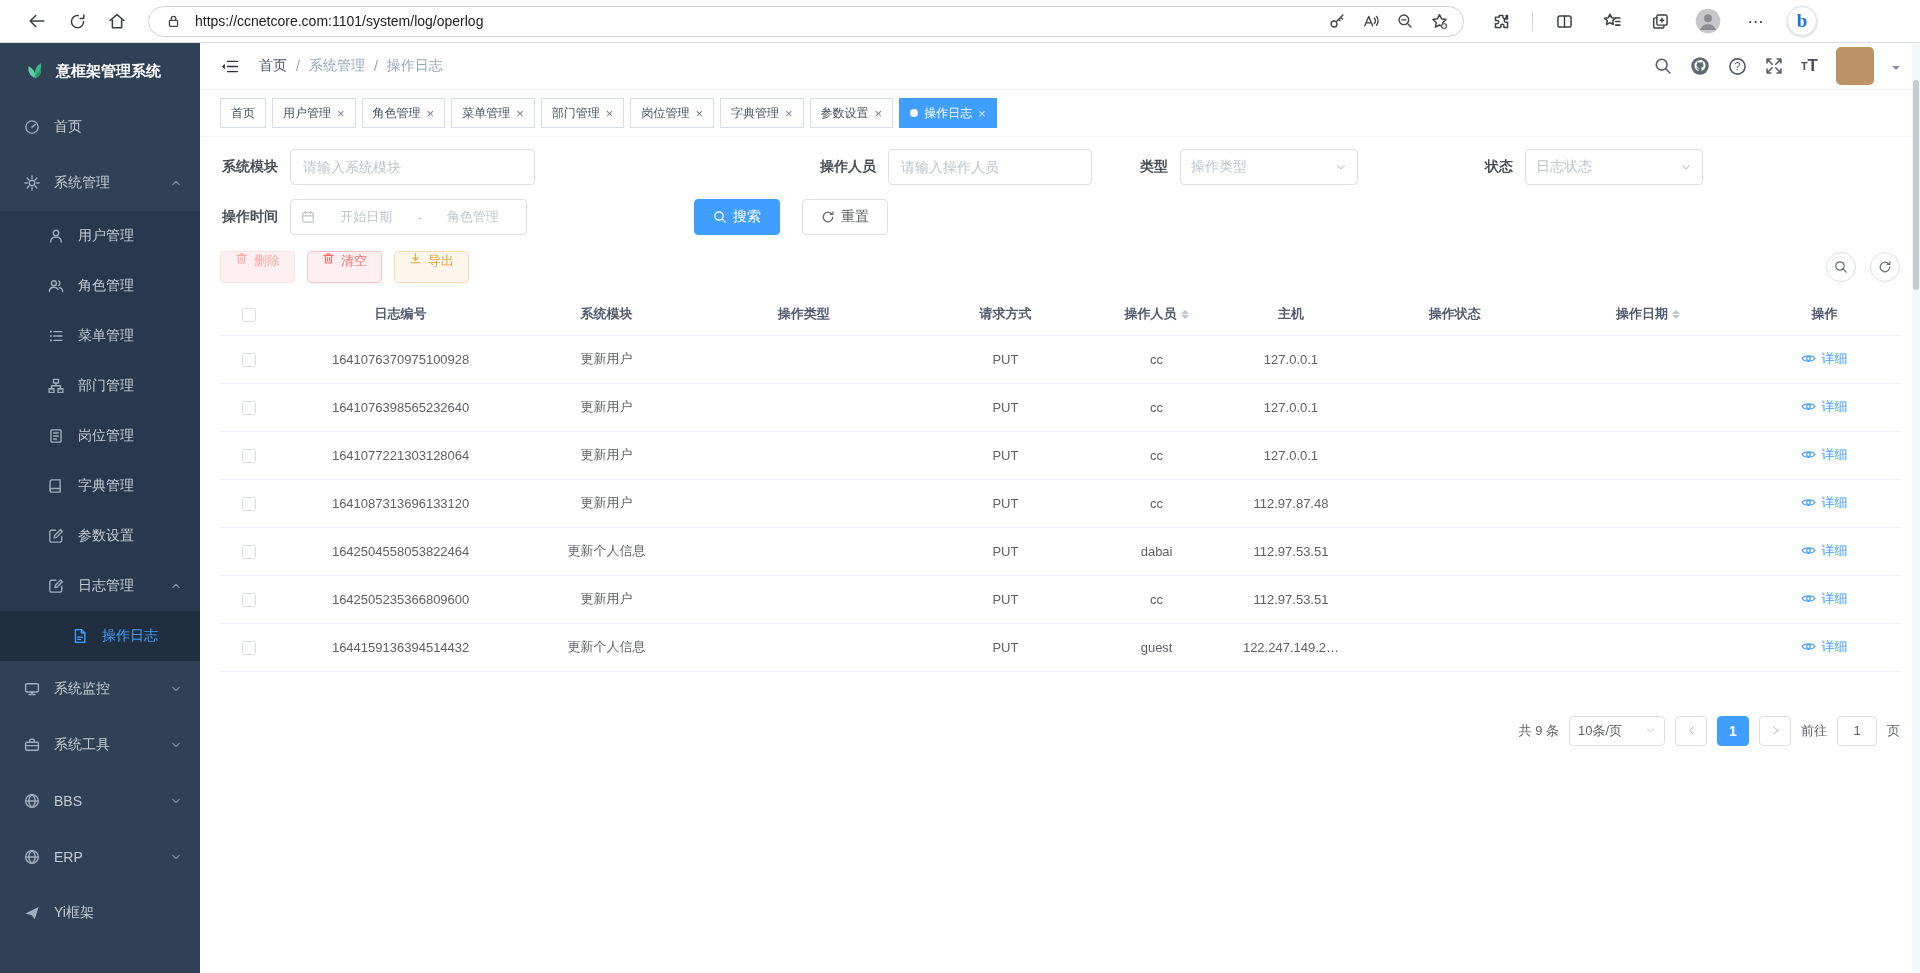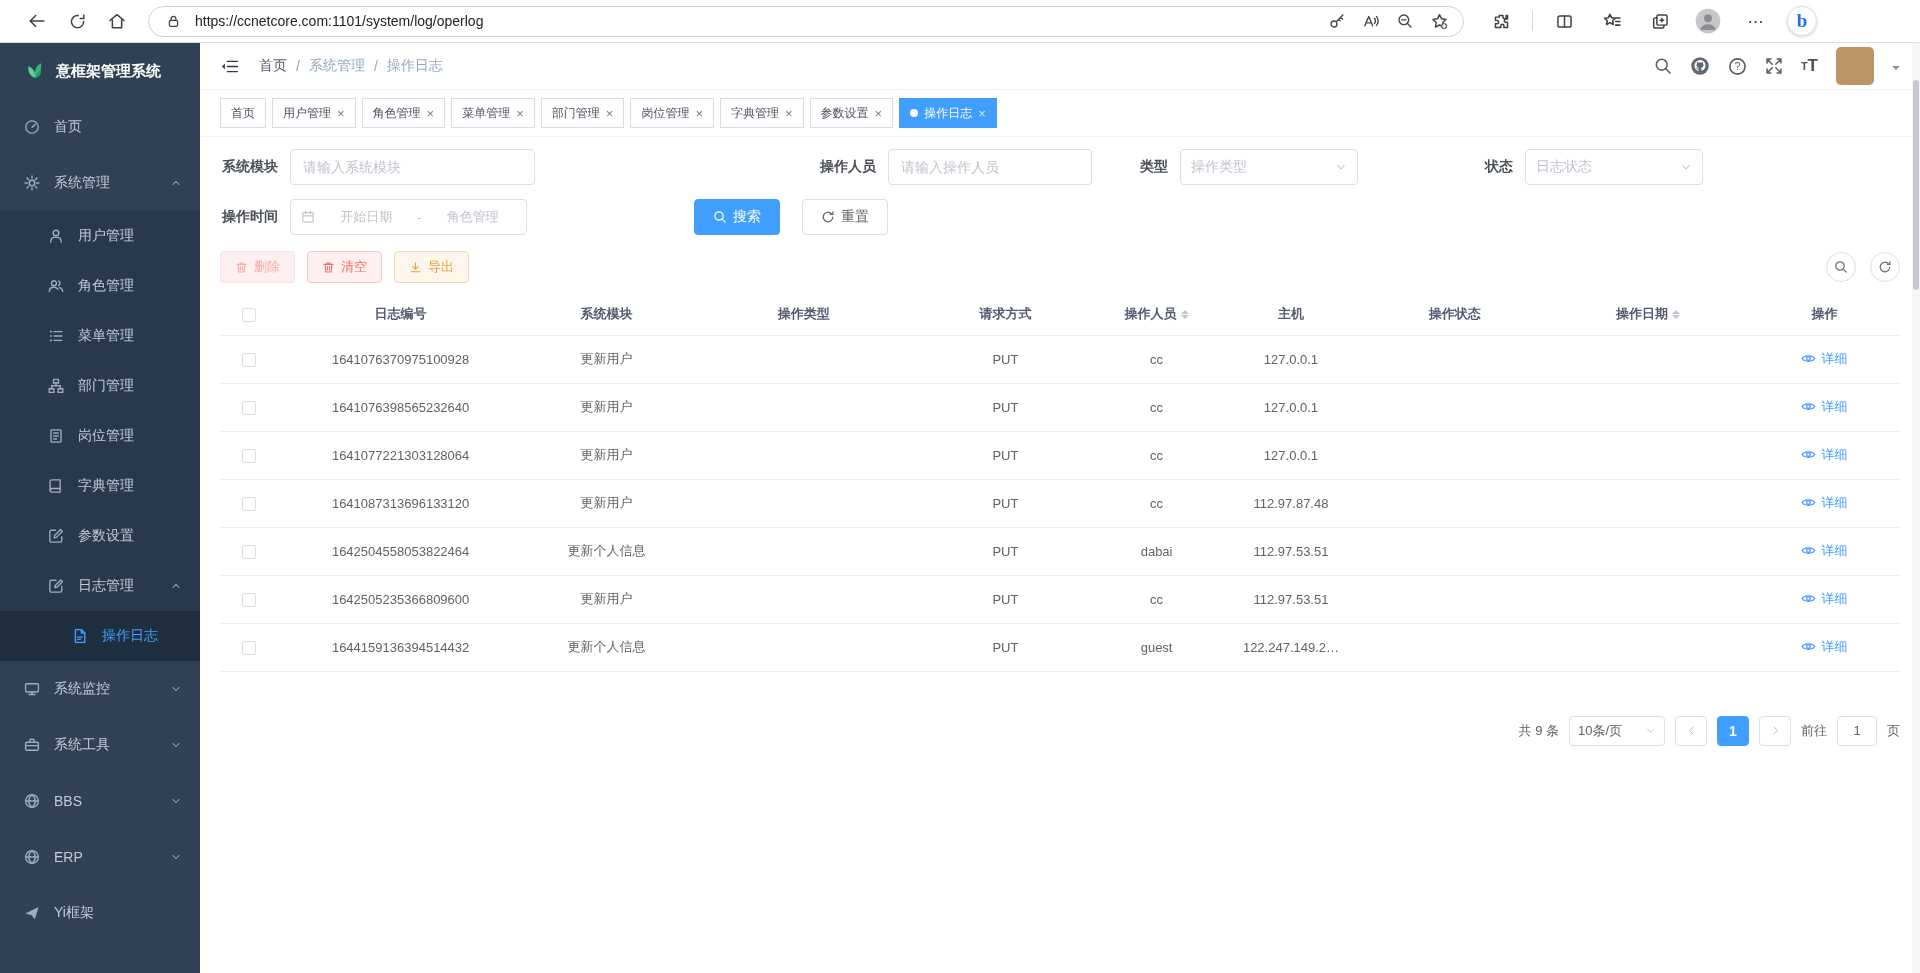--- a/index.html
+++ b/index.html
@@ -61,21 +61,21 @@
   .inp::placeholder{color:#bfc4cc;}
   .sel{height:36px;border:1px solid #dcdfe6;border-radius:4px;padding:0 10px;font-size:14px;color:#bfc4cc;background:#fff;display:flex;align-items:center;justify-content:space-between;cursor:pointer;}
   .sel .sel-caret{color:#c0c4cc;display:flex;}
   .date-range{width:237px;height:36px;border:1px solid #dcdfe6;border-radius:4px;display:flex;align-items:center;padding:0 10px;gap:8px;font-size:13px;color:#bfc4cc;background:#fff;cursor:pointer;}
   .date-range .sep{color:#bfc4cc;}
   .btn{height:36px;border-radius:4px;font-size:14px;display:inline-flex;align-items:center;gap:6px;padding:0 18px;border:1px solid transparent;cursor:pointer;background:#fff;}
   .btn-primary{background:#409eff;border-color:#409eff;color:#fff;text-align:right;}
   .btn-plain{border-color:#dcdfe6;color:#606266;}
 
   .toolbar{display:flex;align-items:center;gap:12px;margin-top:6px;}
-  .btn-sm{height:32px;border-radius:4px;font-size:13px;display:inline-flex;align-items:center;gap:6px;padding:0 14px;border:1px solid transparent;cursor:pointer;}
+  .btn-sm{height:32px;border-radius:4px;font-size:13px;display:inline-flex;gap:6px;padding:0 14px;border:1px solid transparent;cursor:pointer;}
   .btn-del{background:#fef0f0;border-color:#fde2e2;color:#f9a7a7;cursor:not-allowed;}
   .btn-clear{background:#fef0f0;border-color:#fbc4c4;color:#f56c6c;}
   .btn-export{background:#fdf6ec;border-color:#f5dab1;color:#e6a23c;}
   .tool-right{margin-left:auto;display:flex;align-items:center;gap:14px;}
   .circle-btn{width:30px;height:30px;border:1px solid #dcdfe6;border-radius:50%;display:flex;align-items:center;justify-content:center;color:#666b74;background:#fff;cursor:pointer;}
 
   table.grid{width:100%;border-collapse:collapse;margin-top:10px;font-size:13px;color:#606266;table-layout:fixed;}
   .grid th{height:42px;font-weight:bold;color:#515a6e;border-bottom:1px solid #ebeef5;font-size:13px;text-align:center;}
   .grid td{height:48px;text-align:center;border-bottom:1px solid #ebeef5;overflow:hidden;white-space:nowrap;text-overflow:ellipsis;}
   .chk{display:inline-block;width:14px;height:14px;border:1px solid #dcdfe6;border-radius:2px;background:#fff;vertical-align:middle;cursor:pointer;}

